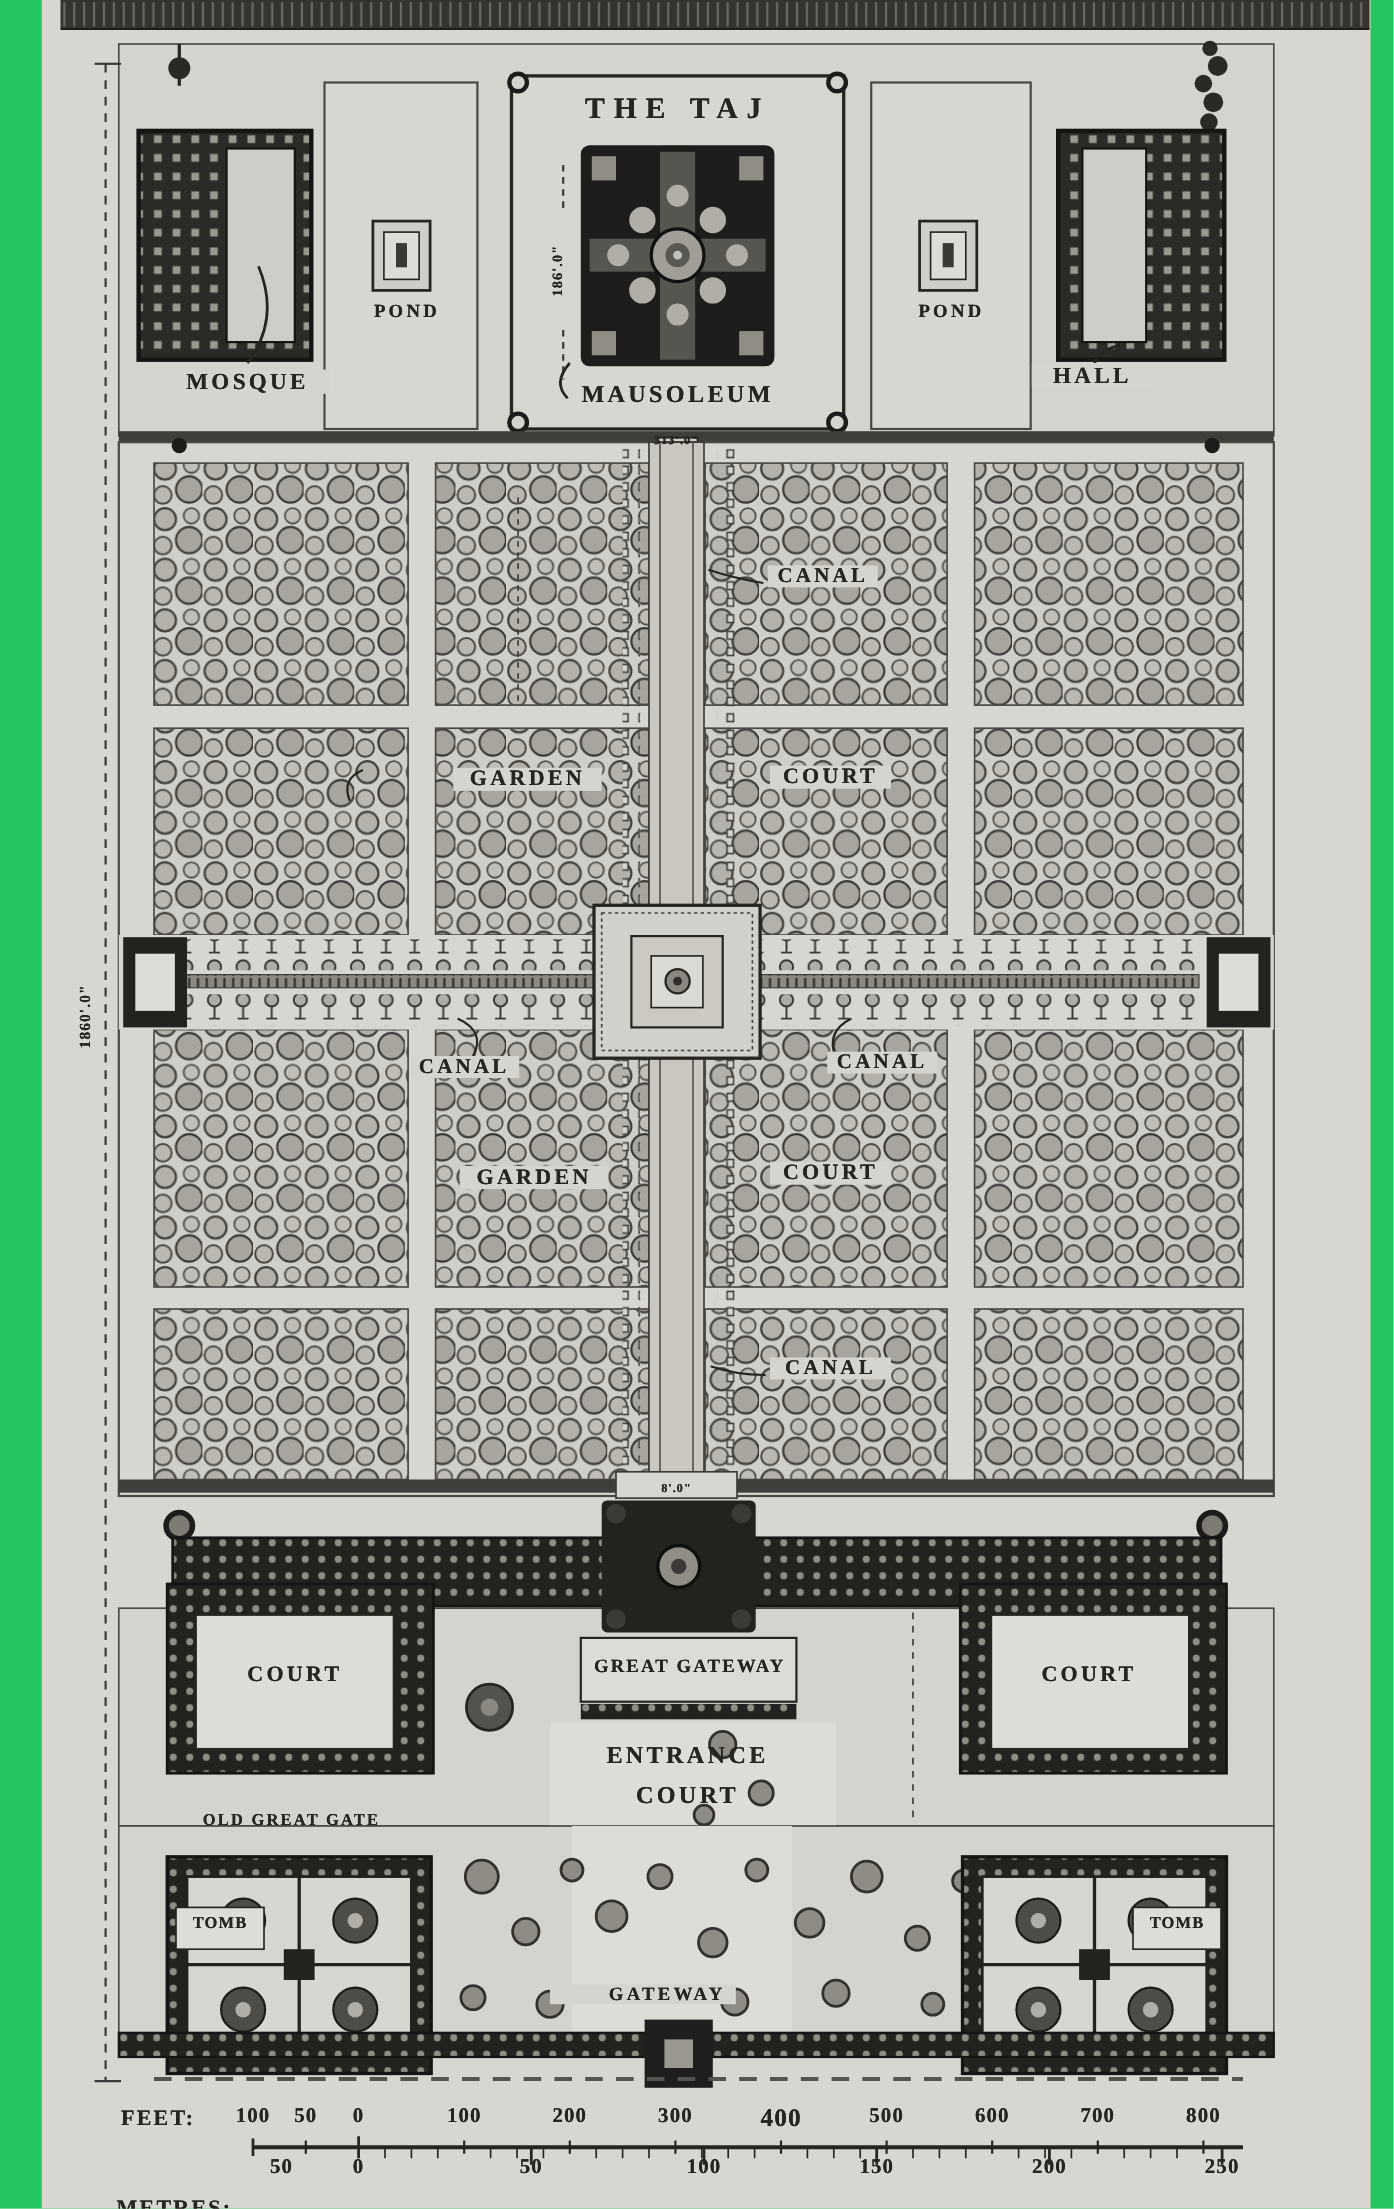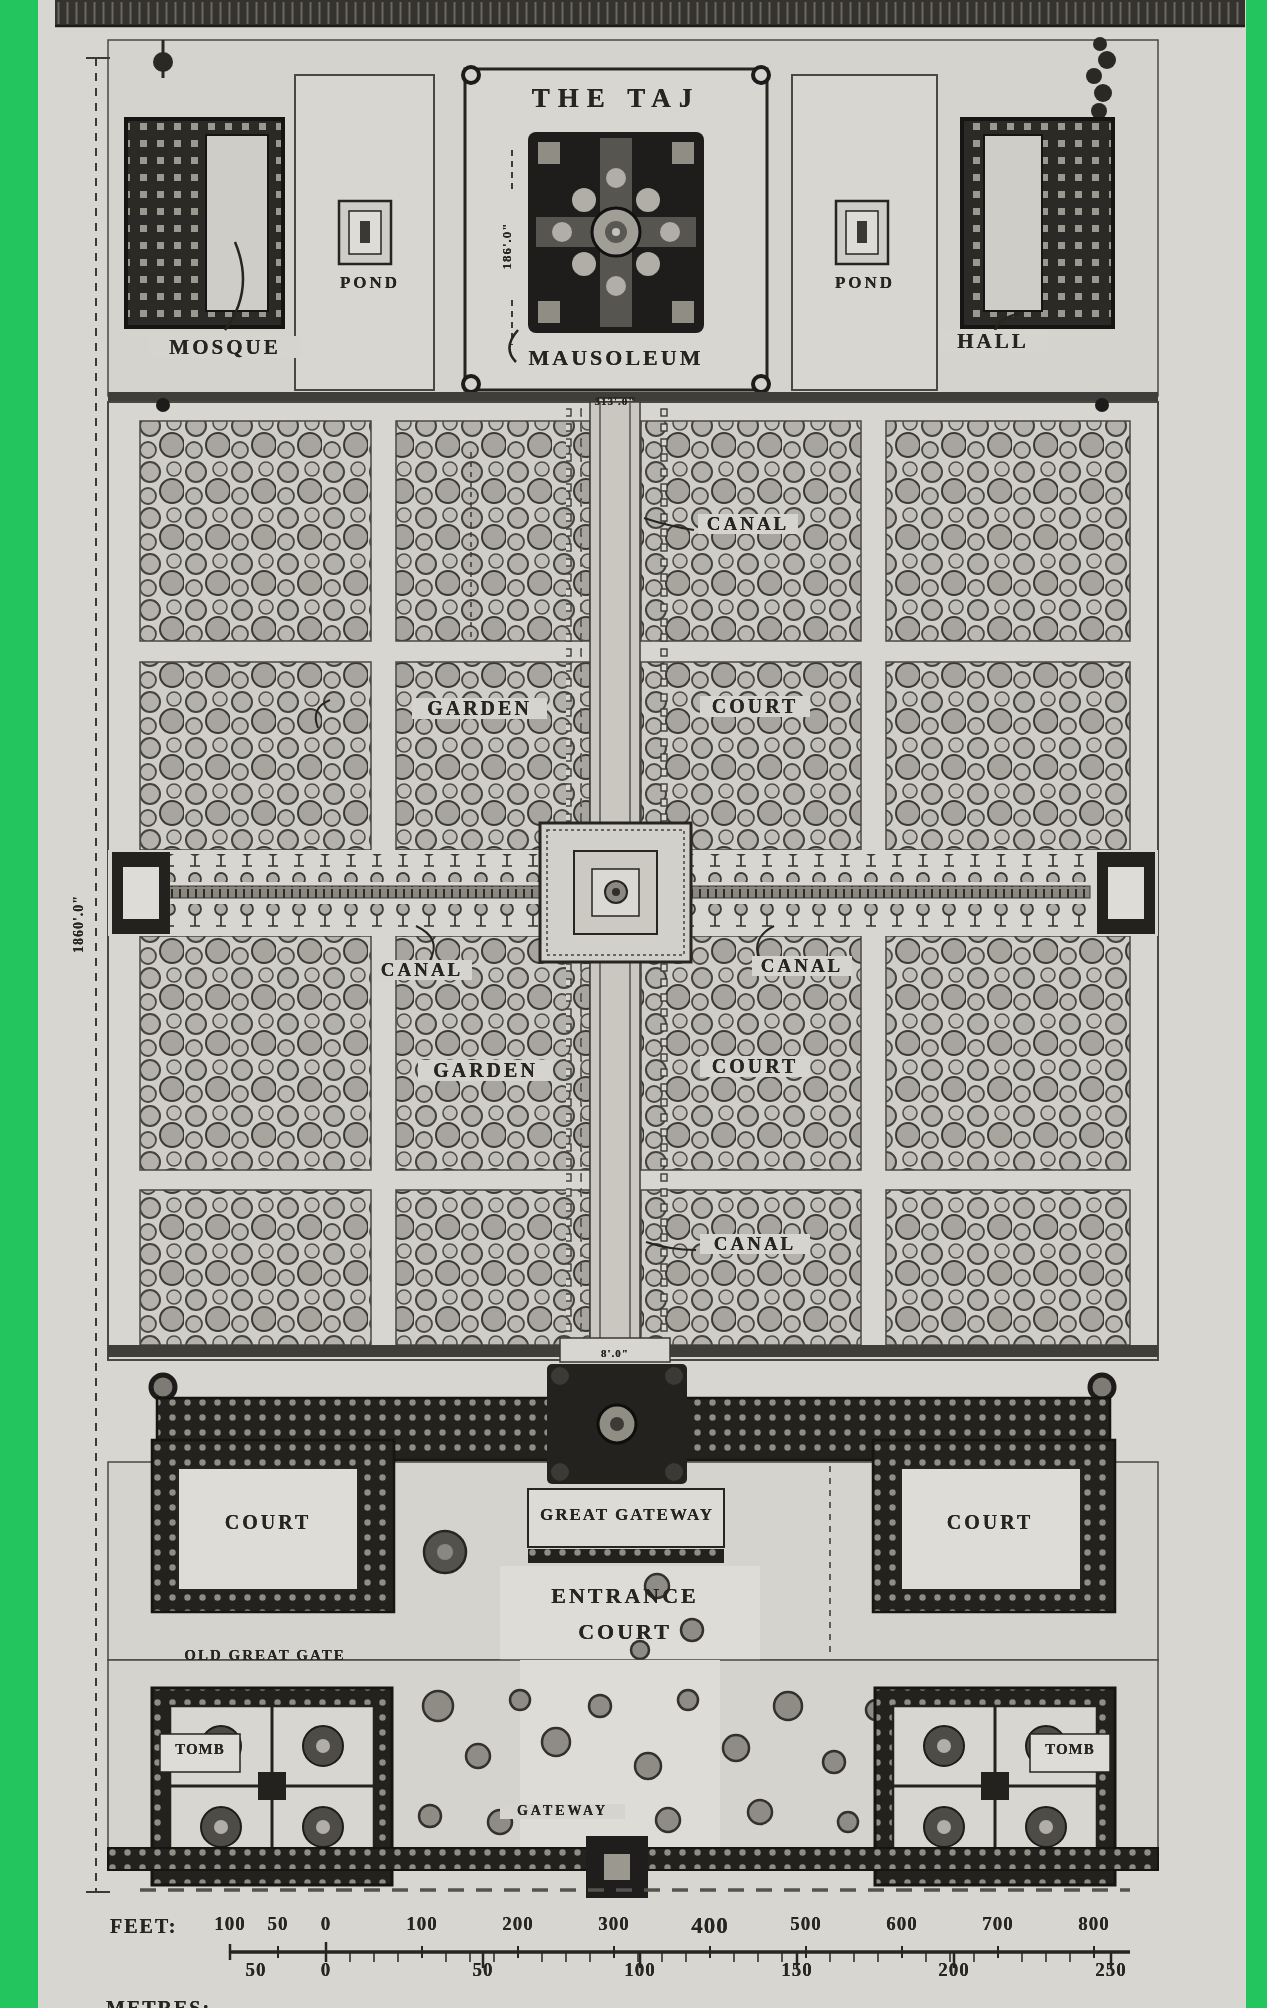--- a/index.html
+++ b/index.html
@@ -370,21 +370,21 @@
 
   <div class="lbl" style="left:208px;top:1512px;width:120px;font-size:20px;">COURT</div>
   <div class="lbl" style="left:930px;top:1512px;width:120px;font-size:20px;">COURT</div>
   <div class="lbl" style="left:532px;top:1506px;width:190px;font-size:17px;letter-spacing:2px;text-align:center;">GREAT GATEWAY</div>
   <div class="lbl" style="left:510px;top:1584px;width:230px;font-size:22px;">ENTRANCE</div>
   <div class="lbl" style="left:510px;top:1620px;width:230px;font-size:22px;">COURT</div>
 
   <div class="lbl" style="left:160px;top:1648px;width:210px;font-size:15px;letter-spacing:2px;">OLD GREAT GATE</div>
   <div class="lbl" style="left:162px;top:1742px;width:76px;font-size:15px;letter-spacing:1px;">TOMB</div>
   <div class="lbl" style="left:1032px;top:1742px;width:76px;font-size:15px;letter-spacing:1px;">TOMB</div>
-  <div class="lbl chip" style="left:500px;top:1804px;width:125px;font-size:14px;">GATEWAY</div>
+  <div class="lbl chip" style="left:500px;top:1804px;width:125px;font-size:17px;padding-left:44px;">GATEWAY</div>
 
   <div class="lbl" style="left:110px;top:1916px;width:92px;font-size:20px;letter-spacing:2px;text-align:left;">FEET:</div>
   <div class="lbl" style="left:200px;top:1914px;width:60px;font-size:19px;letter-spacing:1px;">100</div>
   <div class="lbl" style="left:248px;top:1914px;width:60px;font-size:19px;letter-spacing:1px;">50</div>
   <div class="lbl" style="left:296px;top:1914px;width:60px;font-size:19px;letter-spacing:1px;">0</div>
   <div class="lbl" style="left:392px;top:1914px;width:60px;font-size:19px;letter-spacing:1px;">100</div>
   <div class="lbl" style="left:488px;top:1914px;width:60px;font-size:19px;letter-spacing:1px;">200</div>
   <div class="lbl" style="left:584px;top:1914px;width:60px;font-size:19px;letter-spacing:1px;">300</div>
   <div class="lbl" style="left:680px;top:1914px;width:60px;font-size:23px;letter-spacing:1px;">400</div>
   <div class="lbl" style="left:776px;top:1914px;width:60px;font-size:19px;letter-spacing:1px;">500</div>

